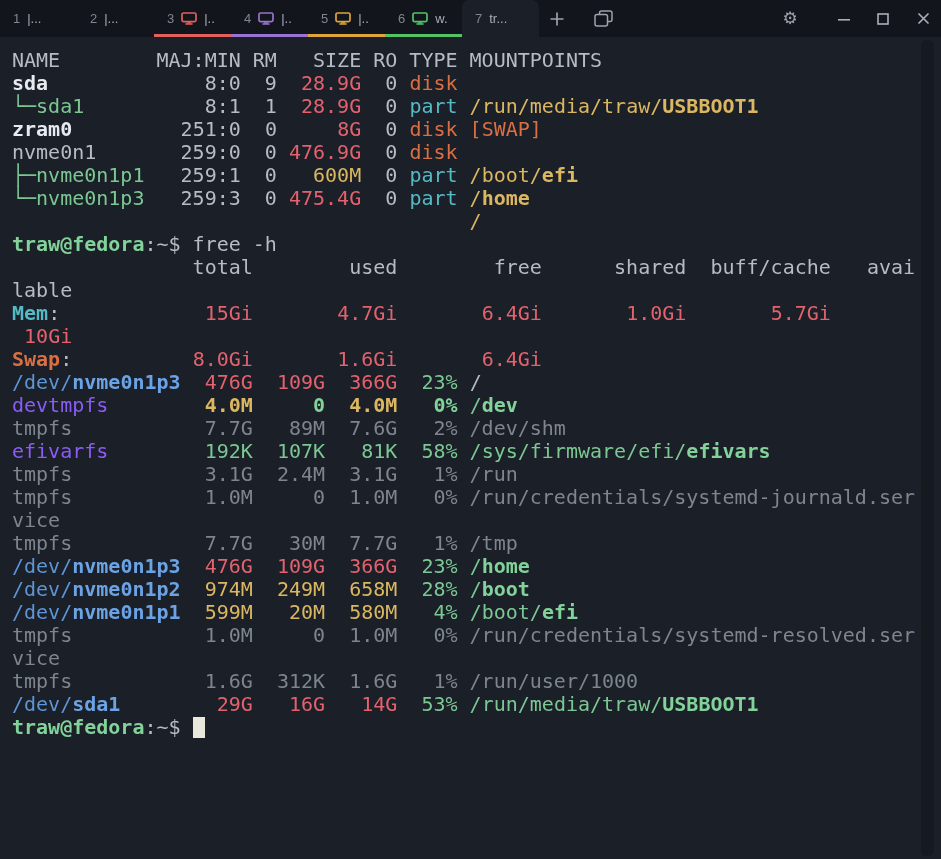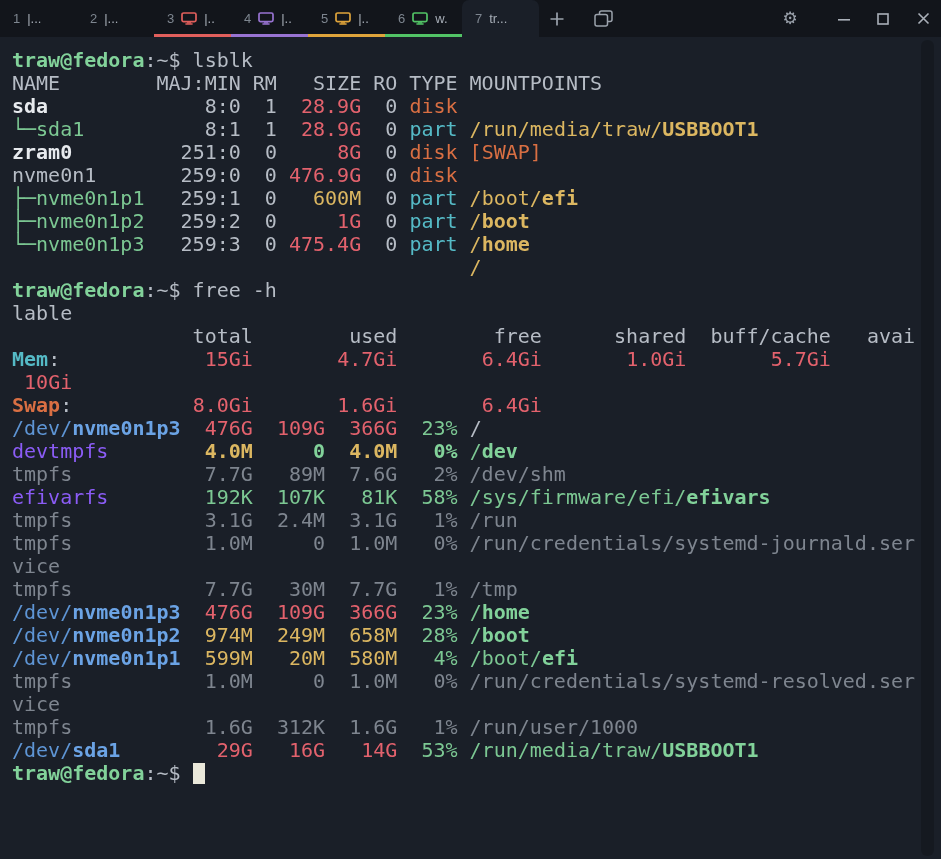--- a/index.html
+++ b/index.html
@@ -146,33 +146,31 @@
     </div>
     <div class="win-btn close">
       <svg width="15" height="15" viewBox="0 0 15 15">
         <path d="M2.5 2.5 L12.5 12.5 M12.5 2.5 L2.5 12.5" stroke="currentColor" stroke-width="1.6"></path>
       </svg>
     </div>
   </div>
 </div>
 
 <div class="term" id="terminal">
-    <div class="line"><span class="c-grnb">traw@fedora</span><span class="c-fg">:~$ lsblk</span></div>
     <div class="line"><span class="c-fg">NAME        MAJ:MIN RM   SIZE RO TYPE MOUNTPOINTS</span></div>
-    <div class="line"><span class="c-wht">sda</span><span class="c-fg">             8:0  1  </span><span class="c-red">28.9G</span><span class="c-fg">  0 </span><span class="c-org">disk</span></div>
+    <div class="line"><span class="c-wht">sda</span><span class="c-fg">             8:0  9  </span><span class="c-red">28.9G</span><span class="c-fg">  0 </span><span class="c-org">disk</span></div>
     <div class="line"><span class="c-grn">└─sda1</span><span class="c-fg">          8:1  1  </span><span class="c-red">28.9G</span><span class="c-fg">  0 </span><span class="c-cyn">part</span><span class="c-fg"> </span><span class="c-yel">/run/media/traw/</span><span class="c-yelb">USBBOOT1</span></div>
     <div class="line"><span class="c-wht">zram0</span><span class="c-fg">         251:0  0     </span><span class="c-red">8G</span><span class="c-fg">  0 </span><span class="c-org">disk</span><span class="c-fg"> </span><span class="c-org">[SWAP]</span></div>
     <div class="line"><span class="c-fg">nvme0n1       259:0  0 </span><span class="c-red">476.9G</span><span class="c-fg">  0 </span><span class="c-org">disk</span></div>
     <div class="line"><span class="c-grn">├─nvme0n1p1</span><span class="c-fg">   259:1  0   </span><span class="c-yel">600M</span><span class="c-fg">  0 </span><span class="c-cyn">part</span><span class="c-fg"> </span><span class="c-yel">/boot/</span><span class="c-yelb">efi</span></div>
-    <div class="line"><span class="c-grn">├─nvme0n1p2</span><span class="c-fg">   259:2  0     </span><span class="c-red">1G</span><span class="c-fg">  0 </span><span class="c-cyn">part</span><span class="c-fg"> </span><span class="c-yel">/</span><span class="c-yelb">boot</span></div>
     <div class="line"><span class="c-grn">└─nvme0n1p3</span><span class="c-fg">   259:3  0 </span><span class="c-red">475.4G</span><span class="c-fg">  0 </span><span class="c-cyn">part</span><span class="c-fg"> </span><span class="c-yel">/</span><span class="c-yelb">home</span></div>
     <div class="line"><span class="c-fg">                                      </span><span class="c-yel">/</span></div>
     <div class="line"><span class="c-grnb">traw@fedora</span><span class="c-fg">:~$ free -h</span></div>
+    <div class="line"><span class="c-fg">               total        used        free      shared  buff/cache   avai</span></div>
     <div class="line"><span class="c-fg">lable</span></div>
-    <div class="line"><span class="c-fg">               total        used        free      shared  buff/cache   avai</span></div>
     <div class="line"><span class="c-cynb">Mem</span><span class="c-fg">:            </span><span class="c-red">15Gi</span><span class="c-fg">       </span><span class="c-red">4.7Gi</span><span class="c-fg">       </span><span class="c-red">6.4Gi</span><span class="c-fg">       </span><span class="c-red">1.0Gi</span><span class="c-fg">       </span><span class="c-red">5.7Gi</span></div>
     <div class="line"><span class="c-fg"> </span><span class="c-red">10Gi</span></div>
     <div class="line"><span class="c-orgb">Swap</span><span class="c-fg">:          </span><span class="c-red">8.0Gi</span><span class="c-fg">       </span><span class="c-red">1.6Gi</span><span class="c-fg">       </span><span class="c-red">6.4Gi</span></div>
     <div class="line"><span class="c-blu">/dev/</span><span class="c-blub">nvme0n1p3</span><span class="c-fg">  </span><span class="c-red">476G</span><span class="c-fg">  </span><span class="c-red">109G</span><span class="c-fg">  </span><span class="c-red">366G</span><span class="c-fg">  </span><span class="c-grn">23%</span><span class="c-fg"> /</span></div>
     <div class="line"><span class="c-whtn">devtmpfs</span><span class="c-fg">        </span><span class="c-yelb">4.0M</span><span class="c-fg">     </span><span class="c-grnb">0</span><span class="c-fg">  </span><span class="c-yelb">4.0M</span><span class="c-fg">   </span><span class="c-grnb">0%</span><span class="c-fg"> </span><span class="c-grn">/</span><span class="c-grnb">dev</span></div>
     <div class="line"><span class="c-dim">tmpfs           7.7G   89M  7.6G   2% /dev/shm</span></div>
     <div class="line"><span class="c-whtn">efivarfs</span><span class="c-fg">        </span><span class="c-grn">192K</span><span class="c-fg">  </span><span class="c-grn">107K</span><span class="c-fg">   </span><span class="c-grn">81K</span><span class="c-fg">  </span><span class="c-grn">58%</span><span class="c-fg"> </span><span class="c-grn">/sys/firmware/efi/</span><span class="c-grnb">efivars</span></div>
     <div class="line"><span class="c-dim">tmpfs           3.1G  2.4M  3.1G   1% /run</span></div>
     <div class="line"><span class="c-dim">tmpfs           1.0M     0  1.0M   0% /run/credentials/systemd-journald.ser</span></div>
     <div class="line"><span class="c-dim">vice</span></div>

